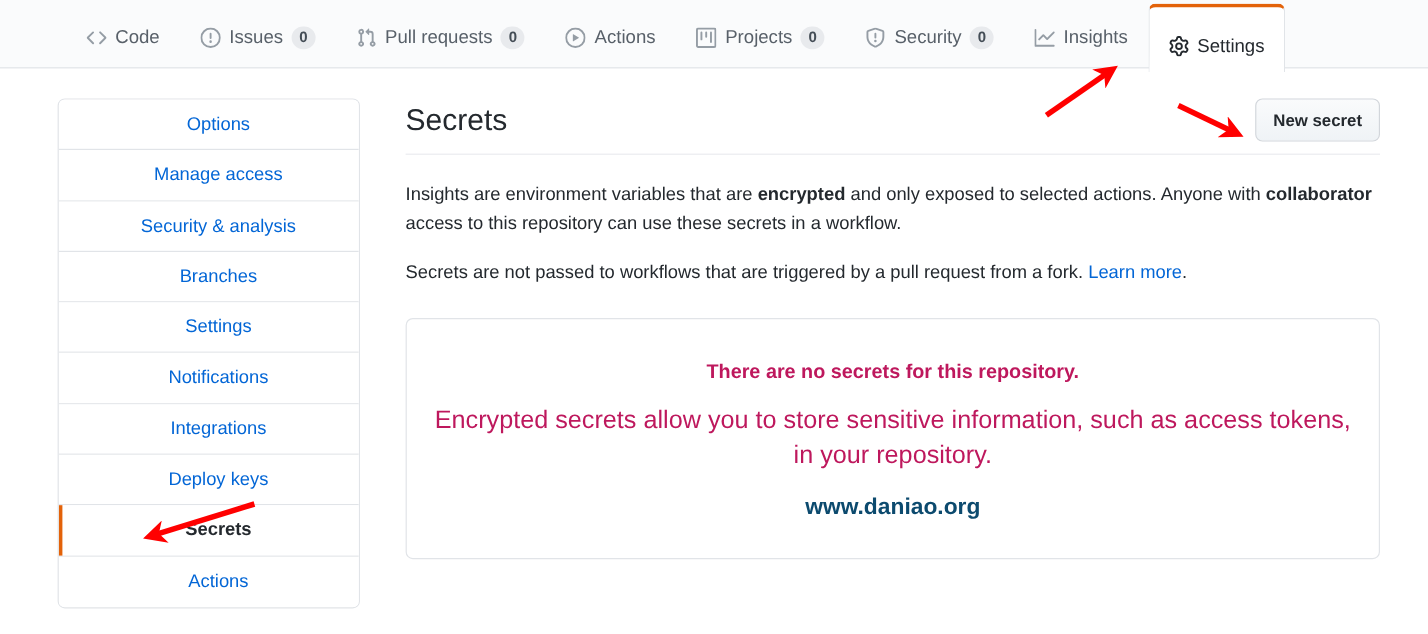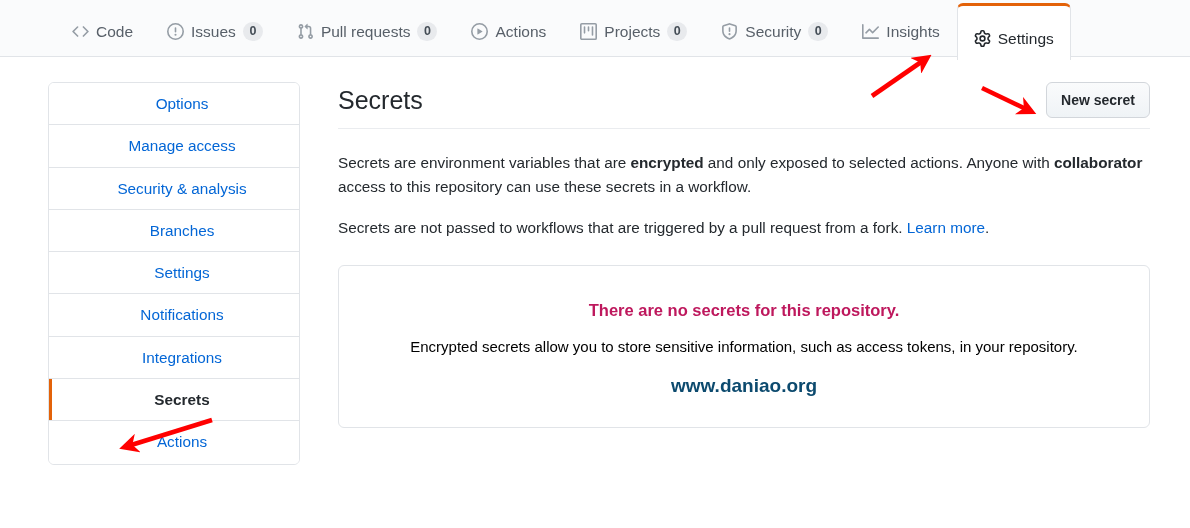--- a/index.html
+++ b/index.html
@@ -157,22 +157,22 @@
     padding: 34px 20px 30px;
   }
   .blank-title {
     font-size: 16.5px;
     font-weight: bold;
     color: #be185d;
     margin: 0;
     line-height: 1.3;
   }
   .blank-sub {
-    font-size: 15px;
-    color: #000000;
+    font-size: 21px;
+    color: #be185d;
     margin: 14px 0 0 0;
     line-height: 1.4;
   }
   .watermark {
     margin: 18px 0 0 0;
     font-size: 19px;
     font-weight: bold;
     color: #0c4a6e;
     line-height: 1.2;
   }
@@ -274,32 +274,33 @@
 <div class="page">
 
   <nav class="sidebar">
     <a class="side-item" href="#"><span>Options</span></a>
     <a class="side-item" href="#"><span>Manage access</span></a>
     <a class="side-item" href="#"><span>Security &amp; analysis</span></a>
     <a class="side-item" href="#"><span>Branches</span></a>
     <a class="side-item" href="#"><span>Settings</span></a>
     <a class="side-item" href="#"><span>Notifications</span></a>
     <a class="side-item" href="#"><span>Integrations</span></a>
+    <a class="side-item" href="#"><span>Deploy keys</span></a>
     <a class="side-item selected" href="#"><span>Secrets</span></a>
     <a class="side-item" href="#"><span>Actions</span></a>
   </nav>
 
   <main class="content">
 
     <div class="content-head">
       <h2 class="content-title">Secrets</h2>
       <button class="btn">New secret</button>
     </div>
 
-    <p class="para"><span>Secrets are environment variables that are </span><b>encrypted</b><span> and only exposed to selected actions. Anyone with </span><b>collaborator</b><span> access to this repository can use these secrets in a workflow.</span></p>
+    <p class="para"><span>Insights are environment variables that are </span><b>encrypted</b><span> and only exposed to selected actions. Anyone with </span><b>collaborator</b><span> access to this repository can use these secrets in a workflow.</span></p>
 
     <p class="para second"><span>Secrets are not passed to workflows that are triggered by a pull request from a fork. </span><a class="link" href="#">Learn more</a><span>.</span></p>
 
     <div class="blankslate">
       <h3 class="blank-title">There are no secrets for this repository.</h3>
       <p class="blank-sub">Encrypted secrets allow you to store sensitive information, such as access tokens, in your repository.</p>
       <p class="watermark">www.daniao.org</p>
     </div>
 
   </main>

